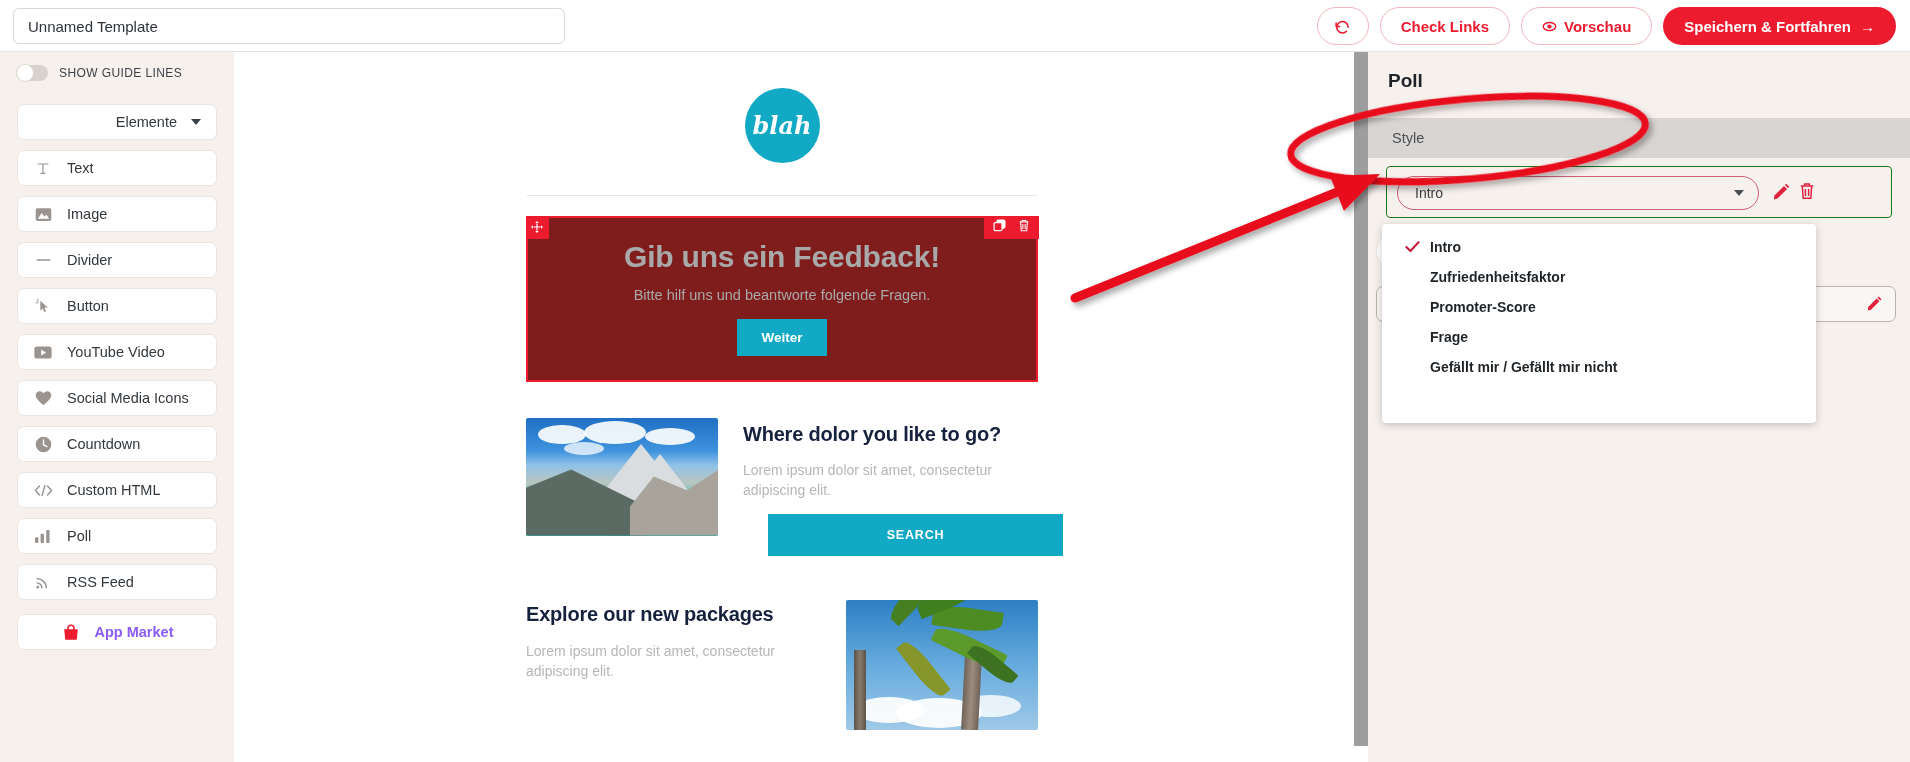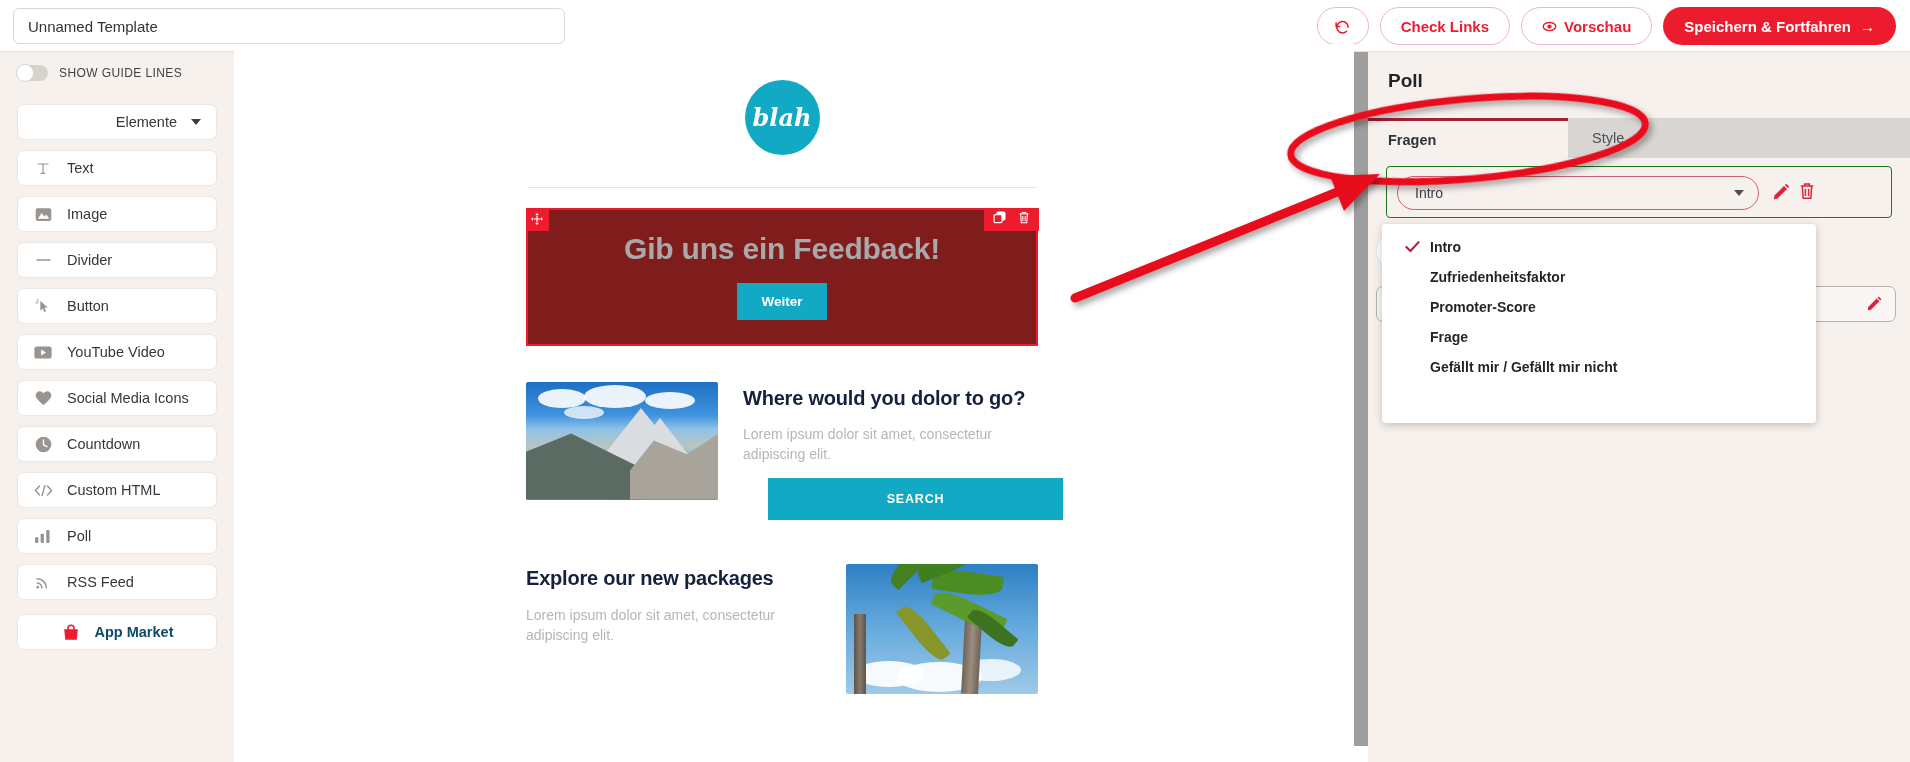--- a/index.html
+++ b/index.html
@@ -63,27 +63,27 @@
 
   .sb-scroll { position: absolute; left: 0; top: 42px; width: 234px; height: 668px; }
   .sb-card {
     margin: 0 17px 10px 17px; height: 36px; background: #fff;
     border: 1px solid #ece6e2; border-radius: 7px;
     display: flex; align-items: center; padding-left: 15px; gap: 14px;
     cursor: pointer; font-size: 14.5px; color: #32383d;
   }
   .sb-card.select { justify-content: flex-end; padding-right: 15px; font-size: 14.5px; }
   .sb-icon { width: 20px; display: flex; align-items: center; justify-content: center; color: #9a9490; flex: none; }
-  .sb-card.market { justify-content: center; gap: 14px; color: #0c4a6e; font-weight: bold; padding-left: 0; margin-top: 14px; }
+  .sb-card.market { justify-content: center; gap: 14px; color: #8b5cf6; font-weight: bold; padding-left: 0; margin-top: 14px; }
   .sb-card.market .sb-icon { color: #ed1b2e; }
   .caret { width: 0; height: 0; border-left: 5px solid transparent; border-right: 5px solid transparent; border-top: 6px solid #3b4045; }
 
   
   .canvas {
-    position: absolute; left: 234px; top: 44px; width: 1120px; height: 710px;
+    position: absolute; left: 234px; top: 52px; width: 1120px; height: 710px;
     background: #ffffff; overflow: hidden; padding-left: 12px;
   }
   .page { position: absolute; left: 0; top: 0; width: 1096px; }
   .logo-wrap { display: flex; justify-content: center; padding-top: 36px; }
   .logo {
     width: 75px; height: 75px; border-radius: 50%; background: #11a9c4;
     display: flex; align-items: center; justify-content: center;
     color: #fff; font-family: "DejaVu Serif", serif; font-style: italic;
     font-size: 24px; font-weight: bold;
   }
@@ -412,37 +412,38 @@
             <svg width="12" height="13" viewBox="0 0 16 18" fill="none" stroke="#fff" stroke-width="1.5">
               <path d="M1.8 4h12.4"></path>
               <path d="M5.6 4V2.1h4.8V4"></path>
               <path d="M3.3 4l.9 12.2h7.6L12.7 4"></path>
               <path d="M6.4 7v7M9.6 7v7"></path>
             </svg>
           </span>
         </div>
 
         <div class="poll-title">Gib uns ein Feedback!</div>
+        <div class="poll-sub">Bitte hilf uns und beantworte folgende Fragen.</div>
         <button class="poll-cta">Weiter</button>
       </div>
 
       <div class="promo">
         <div class="promo-img img-lake">
           <div class="cloud" style="left:6%;top:6%;width:48px;height:19px;"></div>
           <div class="cloud" style="left:30%;top:3%;width:62px;height:23px;"></div>
           <div class="cloud" style="left:62%;top:9%;width:50px;height:17px;"></div>
           <div class="cloud" style="left:20%;top:21%;width:40px;height:13px;opacity:.75;"></div>
           <div class="mtn" style="left:36%;"></div>
           <div class="mtn" style="left:52%;bottom:32%;border-left-width:34px;border-right-width:34px;border-bottom-width:44px;"></div>
           <div class="water"></div>
           <div class="rockL"></div>
           <div class="rockR"></div>
         </div>
         <div class="promo-body">
-          <div class="promo-h">Where would you dolor to go?</div>
+          <div class="promo-h">Where dolor you like to go?</div>
           <div class="promo-p">Lorem ipsum dolor sit amet, consectetur adipiscing elit.</div>
           <button class="promo-btn">SEARCH</button>
         </div>
       </div>
 
       <div class="promo" style="margin-top:44px;">
         <div class="promo-body" style="padding-top:2px;">
           <div class="promo-h">Explore our new packages</div>
           <div class="promo-p">Lorem ipsum dolor sit amet, consectetur adipiscing elit.</div>
         </div>
@@ -464,23 +465,20 @@
     </div>
   </div>
 
   <div class="canvas-scroll"></div>
 
   <div class="panel">
 
     <div class="panel-title">Poll</div>
 
     <div class="tabs">
-      <div class="tab active">
-        <span>Fragen</span>
-      </div>
       <div class="tab inactive">
         <span>Style</span>
       </div>
     </div>
 
     <div class="circle-el"></div>
     <div class="row-card">
       <span class="pencil">
         <svg width="15" height="15" viewBox="0 0 18 18" fill="#e0203c">
           <path d="M1.5 13.2 L11.6 3.1 L14.9 6.4 L4.8 16.5 L1 17.5 Z"></path>

